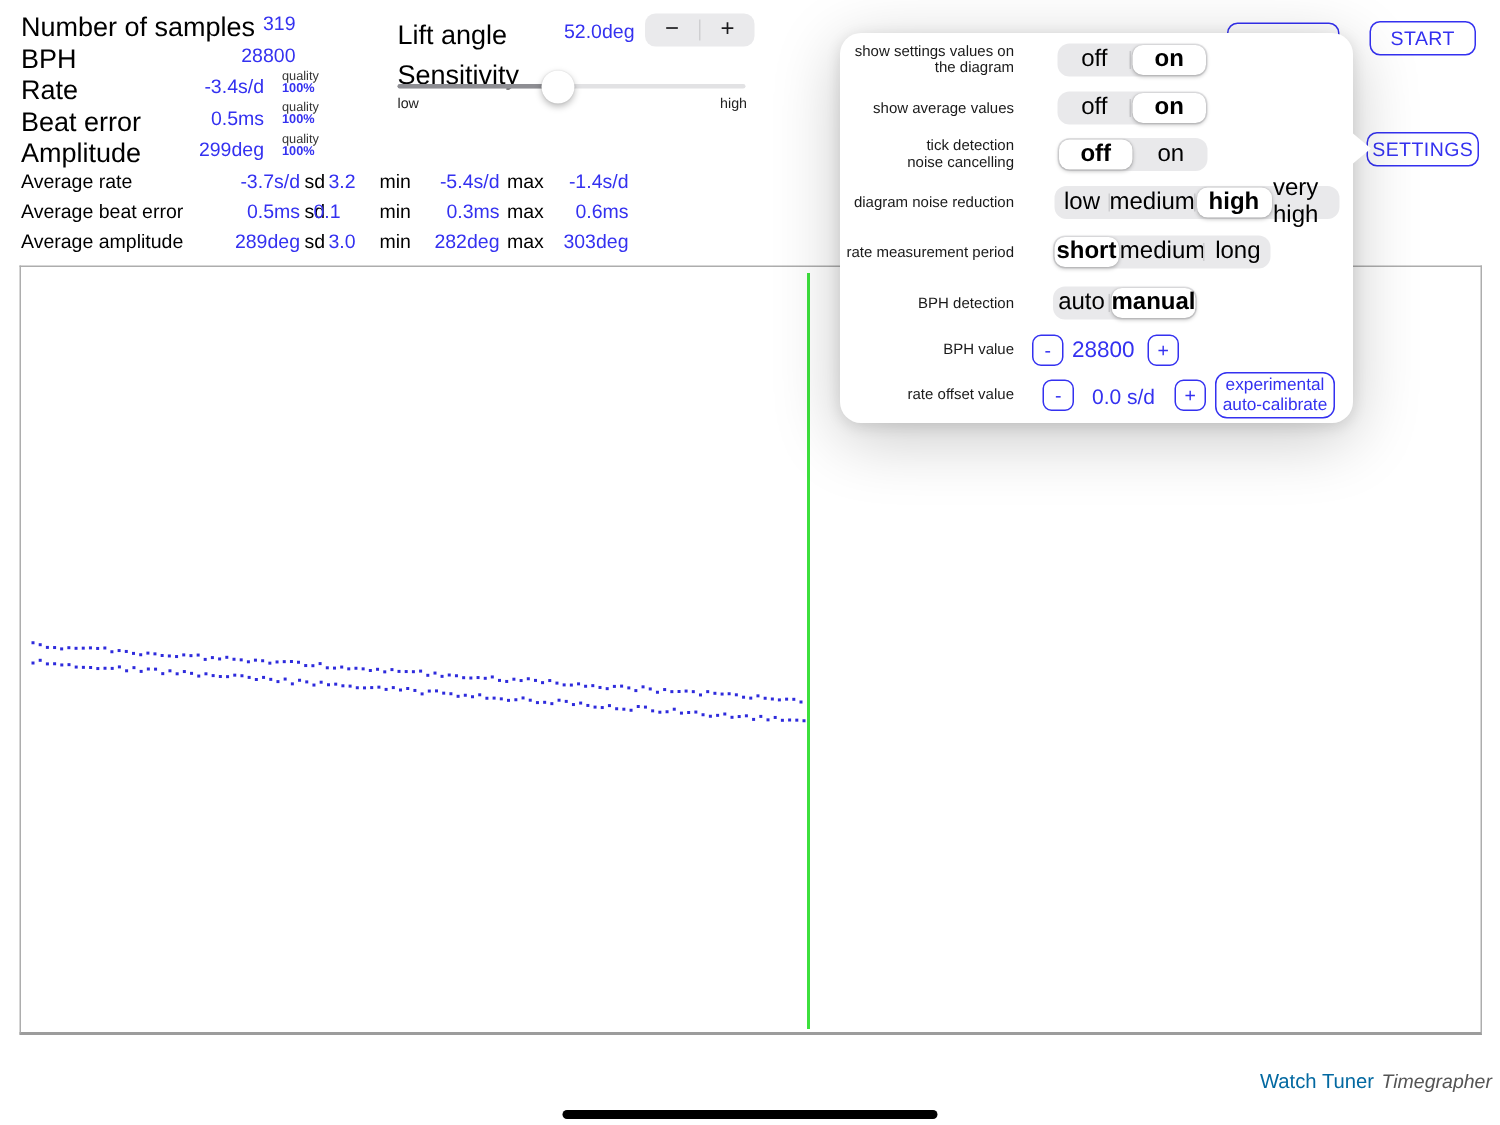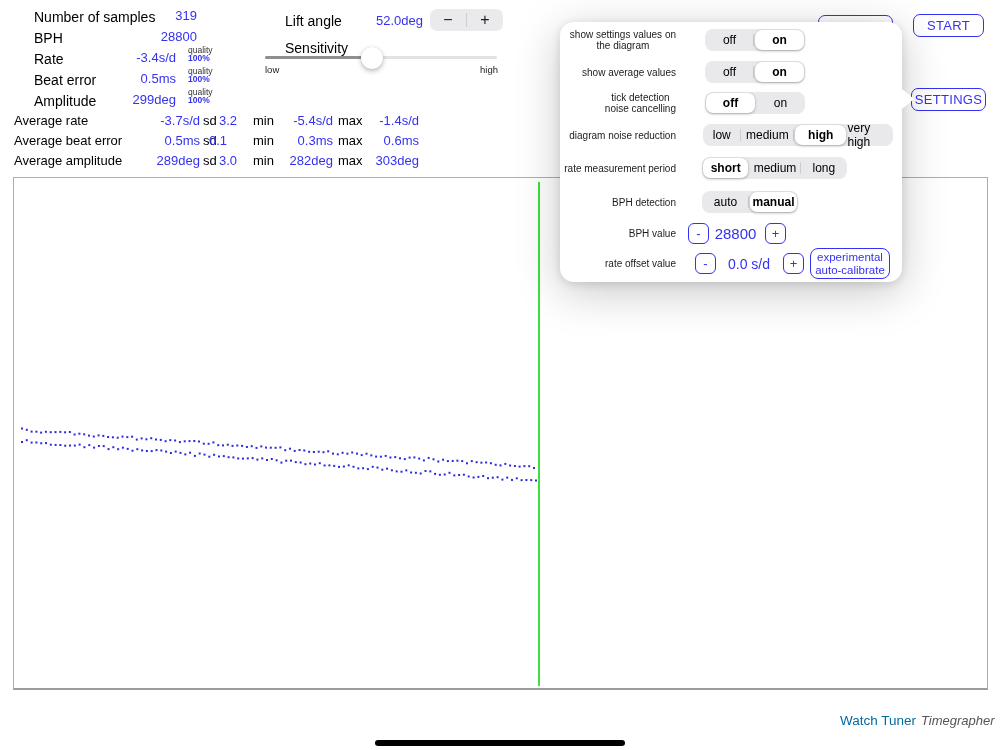--- a/index.html
+++ b/index.html
@@ -3,21 +3,21 @@
 <meta charset="utf-8">
 <style>
   * { margin:0; padding:0; box-sizing:border-box; }
   html,body { width:1000px; height:750px; background:#fff; }
   body { font-family:"Liberation Sans","DejaVu Sans",sans-serif; color:#000; position:relative; overflow:hidden; }
   :root { --accent:#3431f0; --segbg:#e9e9eb; }
 
   .abs { position:absolute; }
 
   
-  .stat-label { font-size:14px; color:#000;margin-left:20px; }
+  .stat-label { font-size:18px; color:#000; }
   .stat-value { font-size:13px; color:var(--accent); }
   .srow { position:absolute; left:14px; height:16px; white-space:nowrap; }
   .v-right { position:absolute; text-align:right; }
   .quality { position:absolute; left:188px; font-size:8.5px; line-height:8px; color:#333; }
   .quality .pct { color:var(--accent);font-weight:bold; }
   .avg-piece { position:absolute; font-size:13px; white-space:nowrap; }
 
   
   .stepper { position:absolute; left:430px; top:9px; width:73px; height:22px; background:#eaeaec; border-radius:7px; display:flex; }
   .stepper > div { flex:1; display:flex; align-items:center; justify-content:center; font-size:16px; color:#1c1c1e; cursor:default; }
@@ -26,23 +26,23 @@
   .slider-fill { position:absolute; left:0; top:0; height:3px; border-radius:2px; background:#8e8e93; }
   .slider-thumb { position:absolute; top:-9.5px; width:22px; height:22px; border-radius:50%; background:#fff; box-shadow:0 2px 5px rgba(0,0,0,.28), 0 0 1px rgba(0,0,0,.15); }
   .minmax { position:absolute; font-size:9.5px; color:#222; }
 
   
   .blue-btn { position:absolute; border:1.5px solid var(--accent); border-radius:7px; color:var(--accent); font-size:13px; letter-spacing:.3px; display:flex; align-items:center; justify-content:center; background:#fff; }
 
   
   .popover { position:absolute; left:560px; top:22px; width:342px; height:260px; background:#fff; border-radius:14px; box-shadow:0 10px 45px rgba(0,0,0,.22), 0 2px 10px rgba(0,0,0,.12); z-index:5; }
   .pop-tail { position:absolute; right:-12px; top:67px; width:0; height:0; border-top:10px solid transparent; border-bottom:10px solid transparent; border-left:12px solid #fff; }
-  .pop-label { position:absolute; left:0; width:116px; font-size:10px; line-height:11px; color:#1a1a1a; text-align:center; white-space:pre-line; display:flex; align-items:center; justify-content:flex-end; height:22px; }
+  .pop-label { position:absolute; left:0; width:116px; font-size:10px; line-height:11px; color:#1a1a1a; text-align:right; white-space:pre-line; display:flex; align-items:center; justify-content:flex-end; height:22px; }
   .seg { position:absolute; height:22px; background:var(--segbg); border-radius:8px; display:flex; }
-  .seg-opt { position:relative; display:flex; align-items:center; justify-content:center; font-size:12px; font-weight:500; color:#000; }
+  .seg-opt { position:relative; display:flex; align-items:center; justify-content:center; font-size:16px; font-weight:500; color:#000; }
   .seg-opt:not(:last-child)::after { content:''; position:absolute; right:0; top:5px; bottom:5px; width:1px; background:#cdcdd0; }
   .seg-opt.sel { background:#fff; border-radius:7px; box-shadow:0 1px 3px rgba(0,0,0,.28), 0 0 1px rgba(0,0,0,.12); font-weight:700; z-index:1; margin:1px; }
   .seg-opt.sel::after { display:none; }
   .pm-btn { position:absolute; width:21px; height:21px; border:1.5px solid var(--accent); border-radius:6px; color:var(--accent); font-size:13px; display:flex; align-items:center; justify-content:center; background:#fff; }
   .pop-val { position:absolute; color:var(--accent); text-align:center; }
   .calib-btn { position:absolute; border:1.5px solid var(--accent); border-radius:8px; color:var(--accent); font-size:11.5px; line-height:13px; white-space:pre-line; display:flex; align-items:center; justify-content:center; background:#fff; text-align:center; }
 
   
   .diagram { position:absolute; left:13px; top:177px; width:975px; height:513px; border:1px solid #adadad; border-bottom:2px solid #9c9c9c; background:#fff; }
   .marker-line { position:absolute; top:4px; bottom:2px; width:2px; background:#3de03d; }

